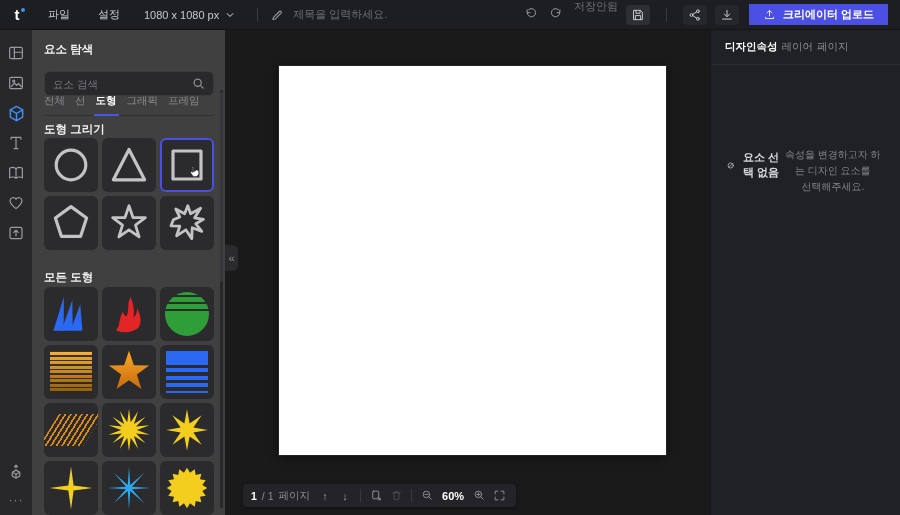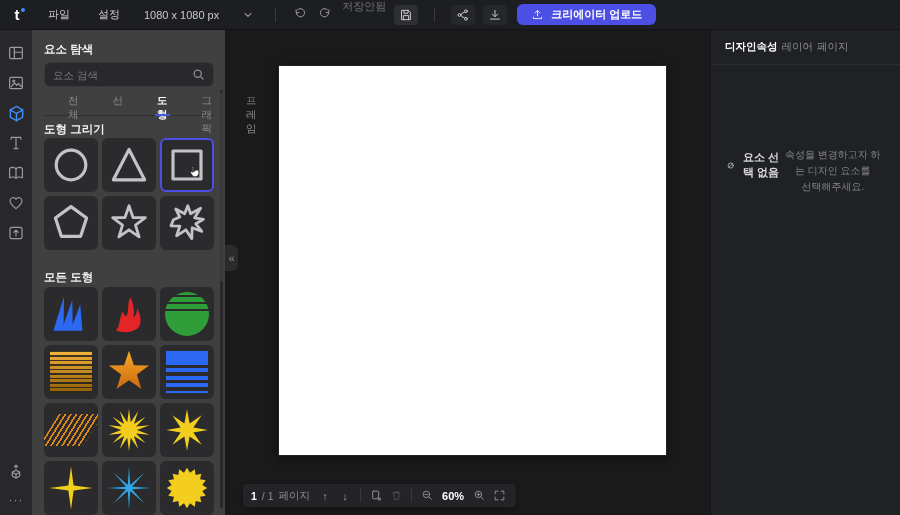--- a/index.html
+++ b/index.html
@@ -6,44 +6,44 @@
   html,body { width:900px; height:515px; overflow:hidden; }
   body { position:relative; background:#1a1a1b; font-family:"Liberation Sans","DejaVu Sans",sans-serif; color:#e6e6e9; }
   svg { display:block; }
   .ic { stroke:#9a9aa0; stroke-width:1.6; fill:none; stroke-linecap:round; stroke-linejoin:round; }
 
   
   .topbar { position:absolute; left:0; top:0; width:900px; height:30px; background:#1d1e21; border-bottom:1px solid #141416; display:flex; align-items:center; z-index:9; }
   .logo { width:34px; text-align:center; font-weight:bold; font-size:15px; color:#fff; position:relative; cursor:pointer; }
   .logo i { position:absolute; top:2px; margin-left:1px; width:4px; height:4px; border-radius:50%; background:#3F8EFA; }
   .menu-item { font-size:11px; color:#c9c9cd; margin:0 14px; cursor:pointer; }
-  .size-dd { display:flex; align-items:center; gap:24px; font-size:11px; color:#c9c9cd; margin:0 10px; cursor:pointer; }
+  .size-dd { display:flex; align-items:center; gap:6px; font-size:11px; color:#c9c9cd; margin:0 10px; cursor:pointer; }
   .vdiv { width:1px; height:14px; background:#3a3a3e; margin:0 12px; }
   .title-wrap { display:flex; align-items:center; gap:9px; color:#6f6f75; font-size:11px; flex:1; cursor:text; }
   .tb-icbtn { width:24px; height:20px; display:flex; align-items:center; justify-content:center; border-radius:4px; cursor:pointer; }
   .save-status { font-size:11px; color:#6f6f75; margin:0 8px 16px 6px; }
   .btn-save { background:#2e2f33; margin-right:4px; }
   .btn-dim { background:#26272b; margin:0 4px; }
-  .btn-upload { display:flex; align-items:center; gap:7px; background:#4B4FE4; color:#fff; font-size:11px; font-weight:bold; height:21px; padding:0 14px; border-radius:6px; margin:0 12px 0 6px; cursor:pointer; white-space:nowrap; }
+  .btn-upload { display:flex; align-items:center; gap:7px; background:#4B4FE4; color:#fff; font-size:11px; font-weight:bold; height:21px; padding:0 14px; border-radius:0; margin:0 12px 0 6px; cursor:pointer; white-space:nowrap; }
 
   
   .rail { position:absolute; left:0; top:30px; width:32px; height:485px; background:#28282b; display:flex; flex-direction:column; align-items:center; z-index:8; }
   .rail-item { width:32px; height:30px; display:flex; align-items:center; justify-content:center; cursor:pointer; }
   .rail-item.first { margin-top:8px; }
   .rail-bottom { position:absolute; bottom:8px; display:flex; flex-direction:column; align-items:center; gap:6px; }
   .rail-more { color:#8b8b92; font-size:12px; letter-spacing:1px; cursor:pointer; }
 
   
   .panel { position:absolute; left:32px; top:30px; width:193px; height:485px; background:#404040; z-index:7; }
   .panel-title { position:absolute; left:12px; top:12px; font-size:11.5px; font-weight:bold; color:#f0f0f2; }
-  .search-box { position:absolute; left:12px; top:32px; width:170px; height:25px; background:#29292c; border:1px solid #3a3a3e; border-radius:6px; display:flex; align-items:center; padding:0 8px; gap:6px; }
+  .search-box { position:absolute; left:12px; top:41px; width:170px; height:25px; background:#29292c; border:1px solid #3a3a3e; border-radius:6px; display:flex; align-items:center; padding:0 8px; gap:6px; }
   .search-box input { flex:1; background:transparent; border:none; outline:none; color:#d5d5d8; font-size:10.5px; font-family:inherit; min-width:0; }
   .search-box input::placeholder { color:#77777d; }
   .tabs { position:absolute; left:12px; top:64px; width:170px; height:22px; display:flex; gap:10px; border-bottom:1px solid #303034; }
-  .tab { font-size:10.5px; color:#8b8b92; cursor:pointer; position:relative; padding-bottom:6px;margin-left:24px; }
+  .tab { font-size:10.5px; color:#8b8b92; cursor:pointer; position:relative; padding-bottom:6px; }
   .tab.active { color:#fff; font-weight:bold; }
   .tab.active::after { content:""; position:absolute; left:-2px; right:-2px; bottom:-1px; height:2px; background:#4457E0; }
   .sec-title { position:absolute; left:12px; font-size:11.5px; font-weight:bold; color:#f0f0f2; }
   .grid { position:absolute; left:12px; display:grid; grid-template-columns:repeat(3,54px); grid-auto-rows:54px; gap:4px; }
   .tile { background:#2b2b2e; border-radius:6px; display:flex; align-items:center; justify-content:center; cursor:pointer; position:relative; overflow:hidden; }
   .tool-svg { stroke:#c3c3c6; stroke-width:8; fill:none; stroke-linejoin:round; }
   .tile.selected { border:2px solid #4B4FE4; }
   .cursor-svg { position:absolute; right:11px; bottom:10px; }
   .scrolltrack { position:absolute; left:188px; top:60px; width:3px; height:418px; background:#28282b; border-radius:2px; }
   .scrollthumb { position:absolute; left:188px; top:62px; width:3px; height:190px; background:#38383c; border-radius:2px; cursor:pointer; }
@@ -98,20 +98,26 @@
   <div class="logo"><span>t</span><i></i></div>
   <div class="menu-item">파일</div>
   <div class="menu-item">설정</div>
   <div class="size-dd">
     <span>1080 x 1080 px</span>
     <svg width="10" height="8" viewBox="0 0 14 10">
         <polyline class="ic" points="3,3 7,7 11,3"></polyline>
       </svg>
   </div>
   <div class="vdiv"></div>
+  <div class="title-wrap">
+    <svg width="14" height="14" viewBox="0 0 20 20">
+        <path class="ic" d="M4 16.2 L5 13.4 L13.4 5 a1.7 1.7 0 0 1 2.4 2.4 L7.3 15.8 Z"></path>
+      </svg>
+    <span>제목을 입력하세요.</span>
+  </div>
   <div class="tb-icbtn">
     <svg width="15" height="15" viewBox="0 0 24 24">
         <path class="ic" d="M5 4.5 V9 H9.5"></path>
         <path class="ic" d="M5.3 9 a6.6 6.6 0 1 0 2.1 -4.7"></path>
       </svg>
   </div>
   <div class="tb-icbtn">
     <svg width="15" height="15" viewBox="0 0 24 24">
         <path class="ic" d="M19 4.5 V9 H14.5"></path>
         <path class="ic" d="M18.7 9 a6.6 6.6 0 1 1 -2.1 -4.7"></path>

